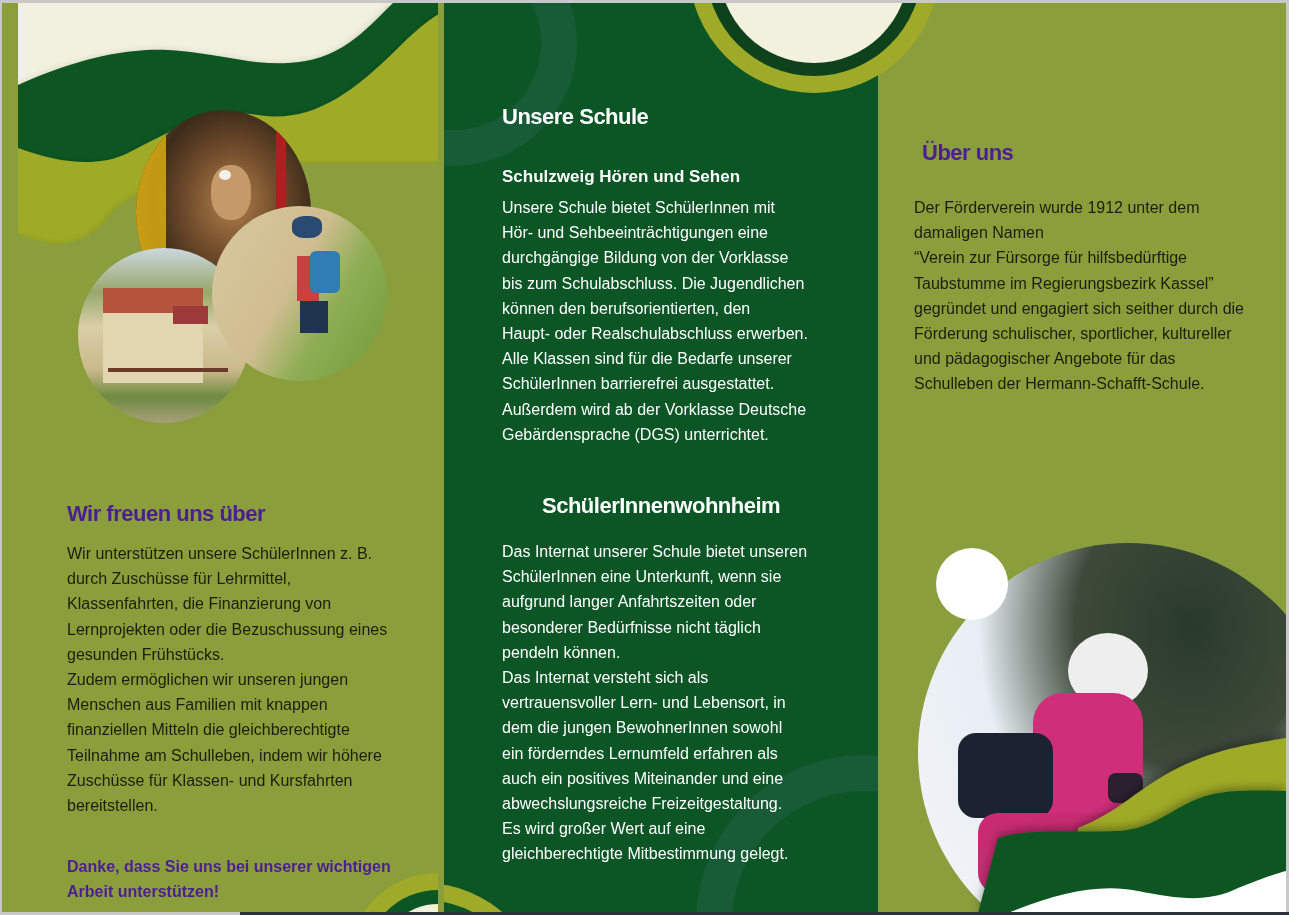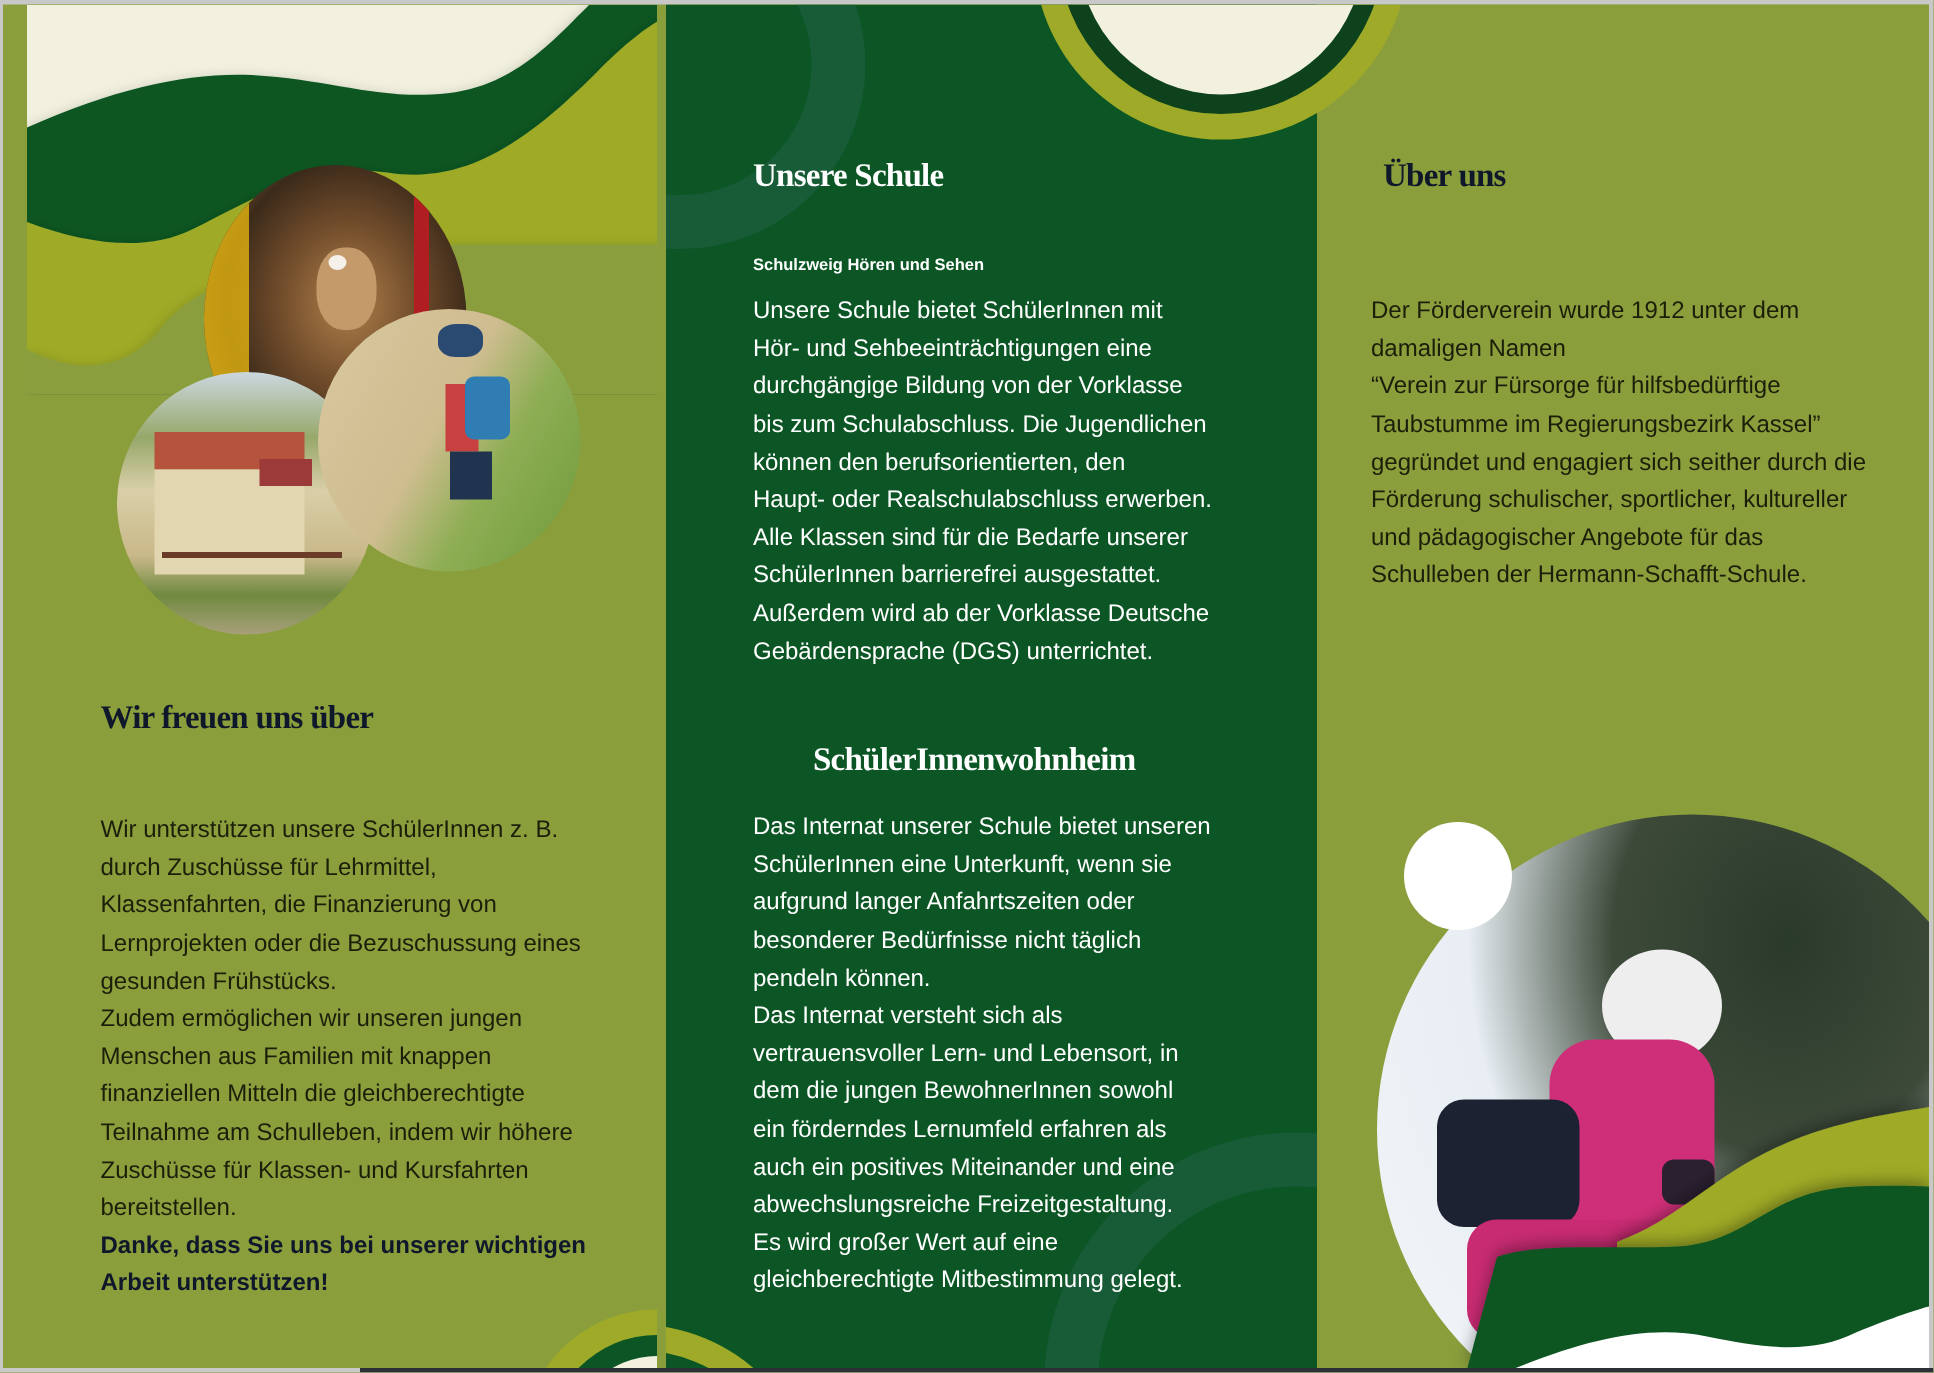--- a/index.html
+++ b/index.html
@@ -12,33 +12,33 @@
     position:absolute; left:2px; top:3px; width:1284px; height:909px;
     overflow:hidden; background:#8a9e3c;
   }
   .panel { position:absolute; top:0; height:909px; overflow:hidden; }
   #panel-left { left:16px; width:420px; background:#8a9e3c; }
   #panel-mid { left:442px; width:434px; background:#0b5624; }
   #panel-right { left:876px; width:408px; background:#8a9e3c; }
 
   .deco { position:absolute; }
   .h1 {
-    position:absolute; font-family:Liberation Serif, serif; font-weight:bold;
+    position:absolute; font-family:Liberation Sans, sans-serif; font-weight:bold;
     font-size:22px; letter-spacing:-0.5px; line-height:29px; margin:0;
   }
   .h2 {
     position:absolute; font-family:"Liberation Sans", sans-serif; font-weight:bold;
-    font-size:11px; line-height:22px; margin:0;
+    font-size:17px; line-height:22px; margin:0;
   }
   .body {
     position:absolute; font-family:"Liberation Sans", sans-serif;
     font-size:16px; line-height:25.2px; margin:0; white-space:pre-line;
   }
   .white { color:#ffffff; }
-  .dark { color:#0f172a; }
+  .dark { color:#4c1d95;margin-top:36px; }
   .bodydark { color:#1b1f0a; }
   .bold { font-weight:bold; }
 
   .photo { position:absolute; border-radius:50%; overflow:hidden; }
   #scrollbar {
     position:absolute; left:240px; top:912px; width:1049px; height:3px;
     background:#2b3137;
   }
 </style>
 </head>

